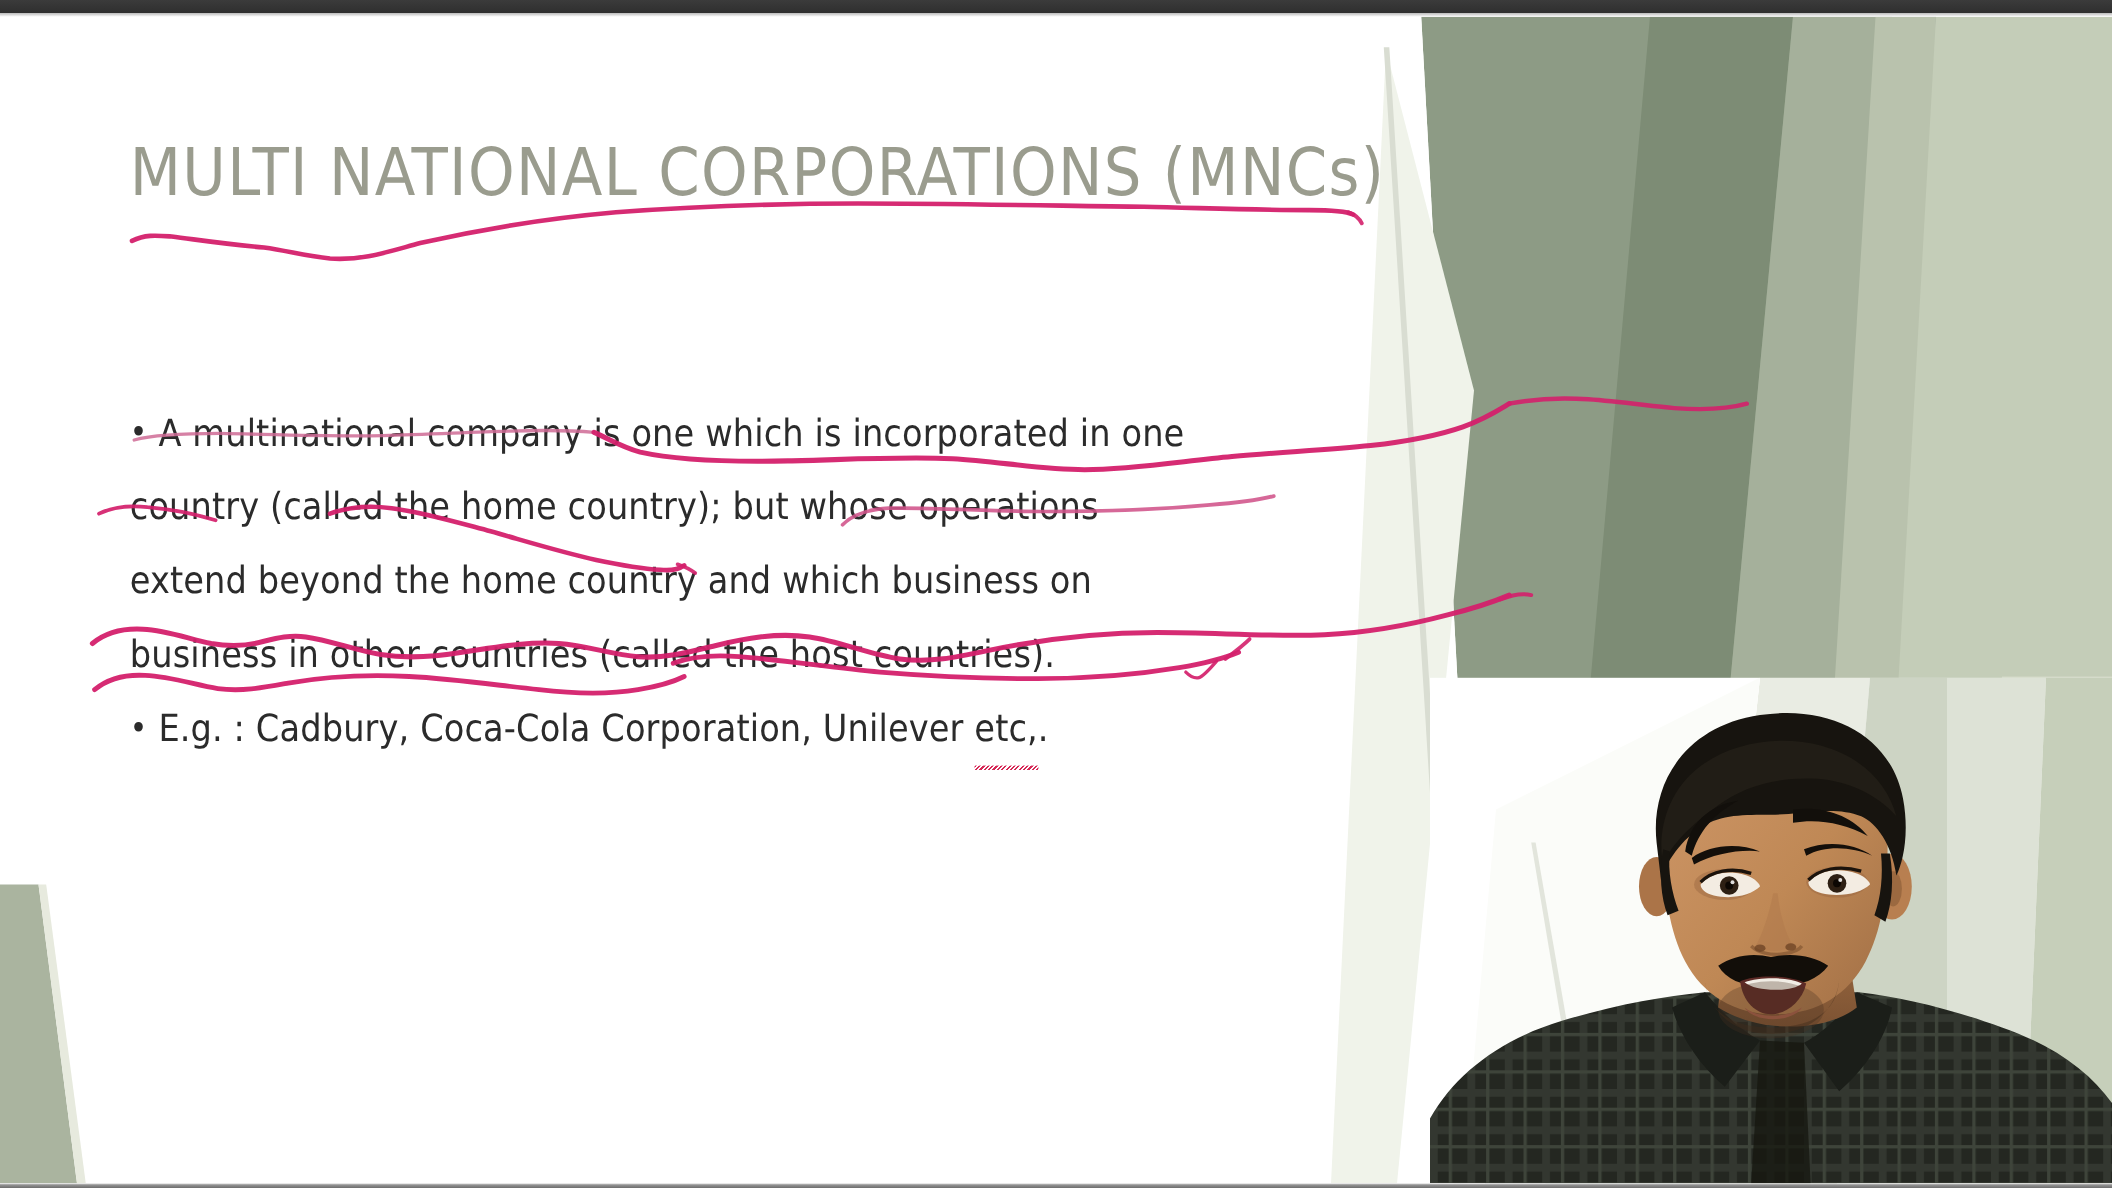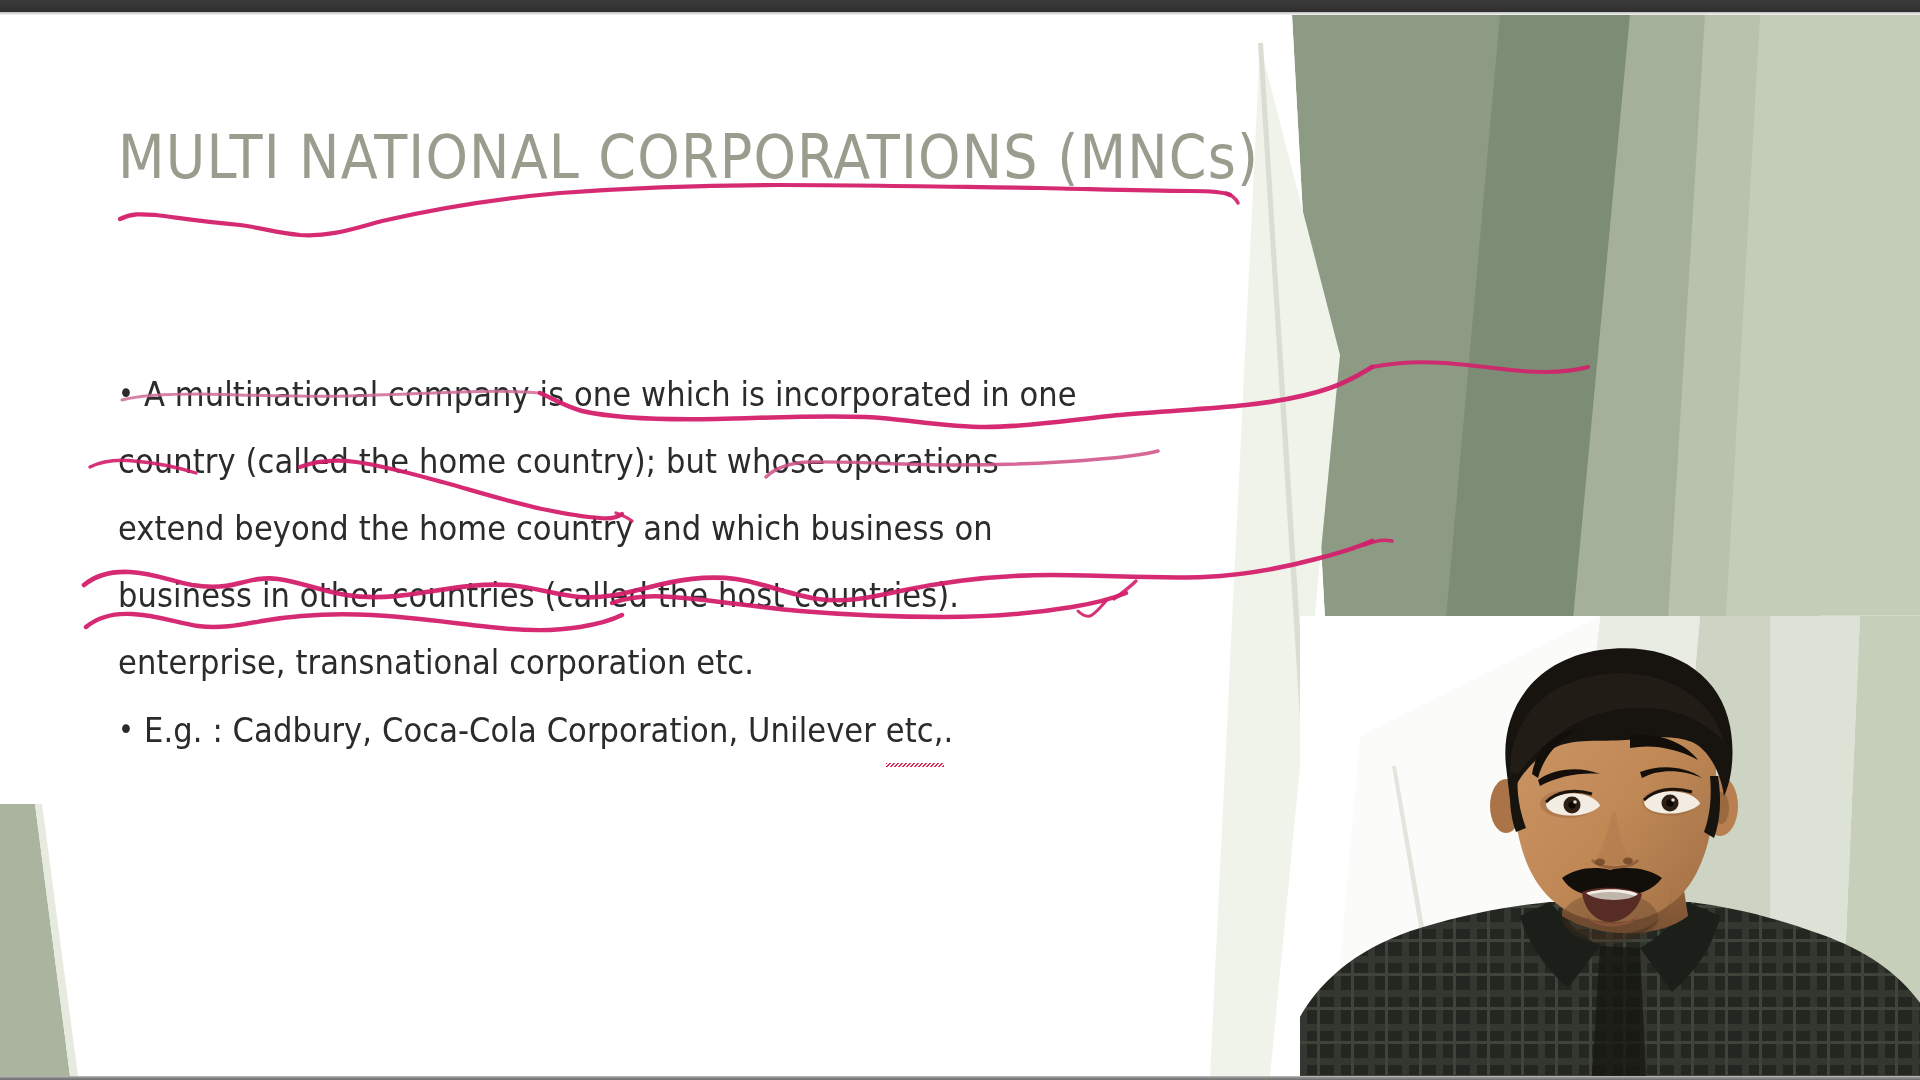--- a/index.html
+++ b/index.html
@@ -197,23 +197,20 @@
         <span class="bullet">•</span><span>A multinational company is one which is incorporated in one</span>
       </div>
       <div class="line">
         <span>country (called the home country); but whose operations</span>
       </div>
       <div class="line">
         <span>extend beyond the home country and which business on</span>
       </div>
       <div class="line">
         <span>business in other countries (called the host countries).</span>
-      </div>
-      <div class="line">
-        <span>enterprise, transnational corporation etc.</span>
       </div>
       <div class="line">
         <span class="bullet">•</span><span>E.g. : Cadbury, Coca-Cola Corporation, Unilever </span><span class="spell">etc,</span><span>.</span>
       </div>
     </div>
 
     <svg class="ink" viewBox="0 0 1920 1061" xmlns="http://www.w3.org/2000/svg">
       <g fill="none" stroke="#d4206b" stroke-linecap="round" stroke-linejoin="round">
 
         <path d="M120 204 C132 198 142 199 156 200 C180 203 205 207 240 210

